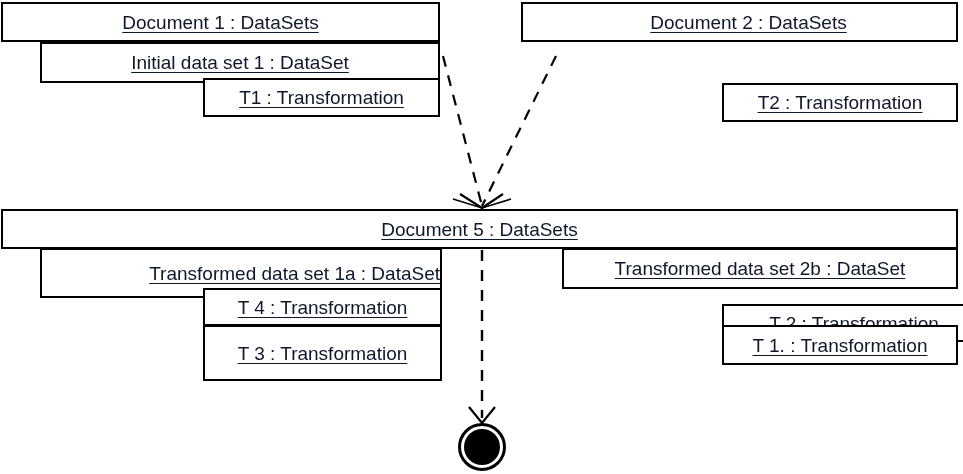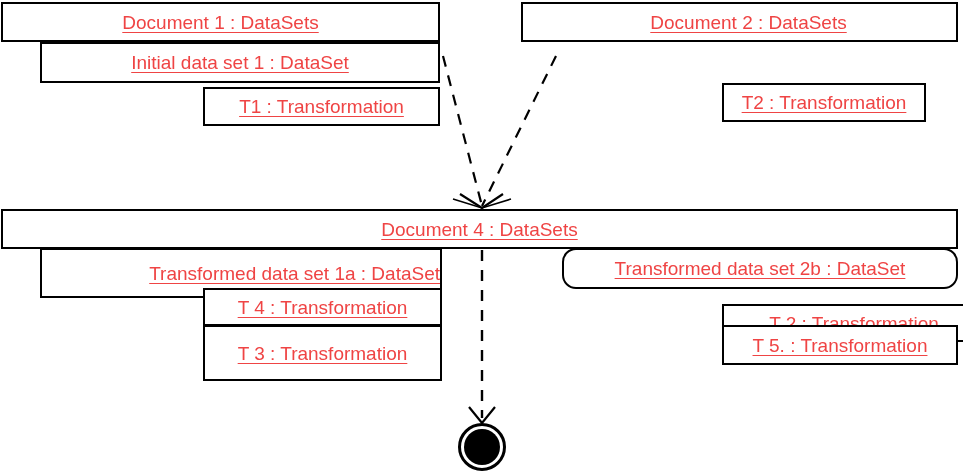--- a/index.html
+++ b/index.html
@@ -25,21 +25,21 @@
     background: #ffffff;
     border: 2px solid #000000;
     display: flex;
     align-items: center;
     justify-content: center;
   }
   .obj-label {
     font-family: "Liberation Sans", sans-serif;
     font-size: 19px;
     line-height: 1;
-    color: #ef4444;
+    color: #0f172a;
     text-decoration: underline;
     text-underline-offset: 3px;
     white-space: nowrap;
     letter-spacing: 0px;
   }
   
   .obj-box::after {
     content: "";
     position: absolute;
     left: 0; right: -1px; top: 0; bottom: -1px;
@@ -71,53 +71,53 @@
 <body>
 
 <div id="canvas">
 
   <div class="obj-box" style="left:1px;  top:2px;   width:439px; height:40px;">
     <span class="obj-label">Document 1 : DataSets</span>
   </div>
   <div class="obj-box" style="left:40px; top:42px;  width:400px; height:41px;">
     <span class="obj-label">Initial data set 1 : DataSet</span>
   </div>
-  <div class="obj-box" style="left:203px;top:87px;  width:237px; height:39px;">
+  <div class="obj-box" style="left:203px;top:78px;  width:237px; height:39px;">
     <span class="obj-label">T1 : Transformation</span>
   </div>
 
   <div class="obj-box" style="left:521px;top:2px;   width:437px; height:40px;padding-left:18px;">
     <span class="obj-label">Document 2 : DataSets</span>
   </div>
-  <div class="obj-box" style="left:722px;top:83px;  width:204px; height:39px;">
+  <div class="obj-box" style="left:722px;top:83px;  width:236px; height:39px;">
     <span class="obj-label">T2 : Transformation</span>
   </div>
 
   <div class="obj-box" style="left:1px;  top:209px; width:957px; height:40px;">
-    <span class="obj-label">Document 4 : DataSets</span>
+    <span class="obj-label">Document 5 : DataSets</span>
   </div>
 
   <div class="obj-box" style="left:40px; top:248px; width:402px; height:50px;justify-content:flex-end;">
     <span class="obj-label">Transformed data set 1a : DataSet</span>
   </div>
   <div class="obj-box" style="left:203px;top:288px; width:239px; height:38px;">
     <span class="obj-label">T 4 : Transformation</span>
   </div>
   <div class="obj-box" style="left:203px;top:325px; width:239px; height:56px;">
     <span class="obj-label">T 3 : Transformation</span>
   </div>
 
-  <div class="obj-box" style="left:562px;top:248px; width:396px; height:41px;border-radius:14px;">
+  <div class="obj-box" style="left:562px;top:248px; width:396px; height:41px;">
     <span class="obj-label">Transformed data set 2b : DataSet</span>
   </div>
   <div class="obj-box" style="left:722px;top:304px; width:264px; height:38px;">
     <span class="obj-label">T 2 : Transformation</span>
   </div>
   <div class="obj-box" style="left:722px;top:325px; width:236px; height:40px;">
-    <span class="obj-label">T 5. : Transformation</span>
+    <span class="obj-label">T 1. : Transformation</span>
   </div>
 
   <svg id="connectors" viewBox="0 0 963 474" width="963" height="474">
 
     <line x1="443" y1="56" x2="482" y2="206" stroke="#000000" stroke-width="2.2" stroke-dasharray="11,9"></line>
 
     <line x1="556" y1="56" x2="482" y2="206" stroke="#000000" stroke-width="2.2" stroke-dasharray="11,9"></line>
 
     <path d="M 460 194 L 482 208 L 503 194" fill="none" stroke="#000000" stroke-width="2.2"></path>
     <path d="M 453 199 L 482 208 L 511 199" fill="none" stroke="#000000" stroke-width="1.6"></path>

